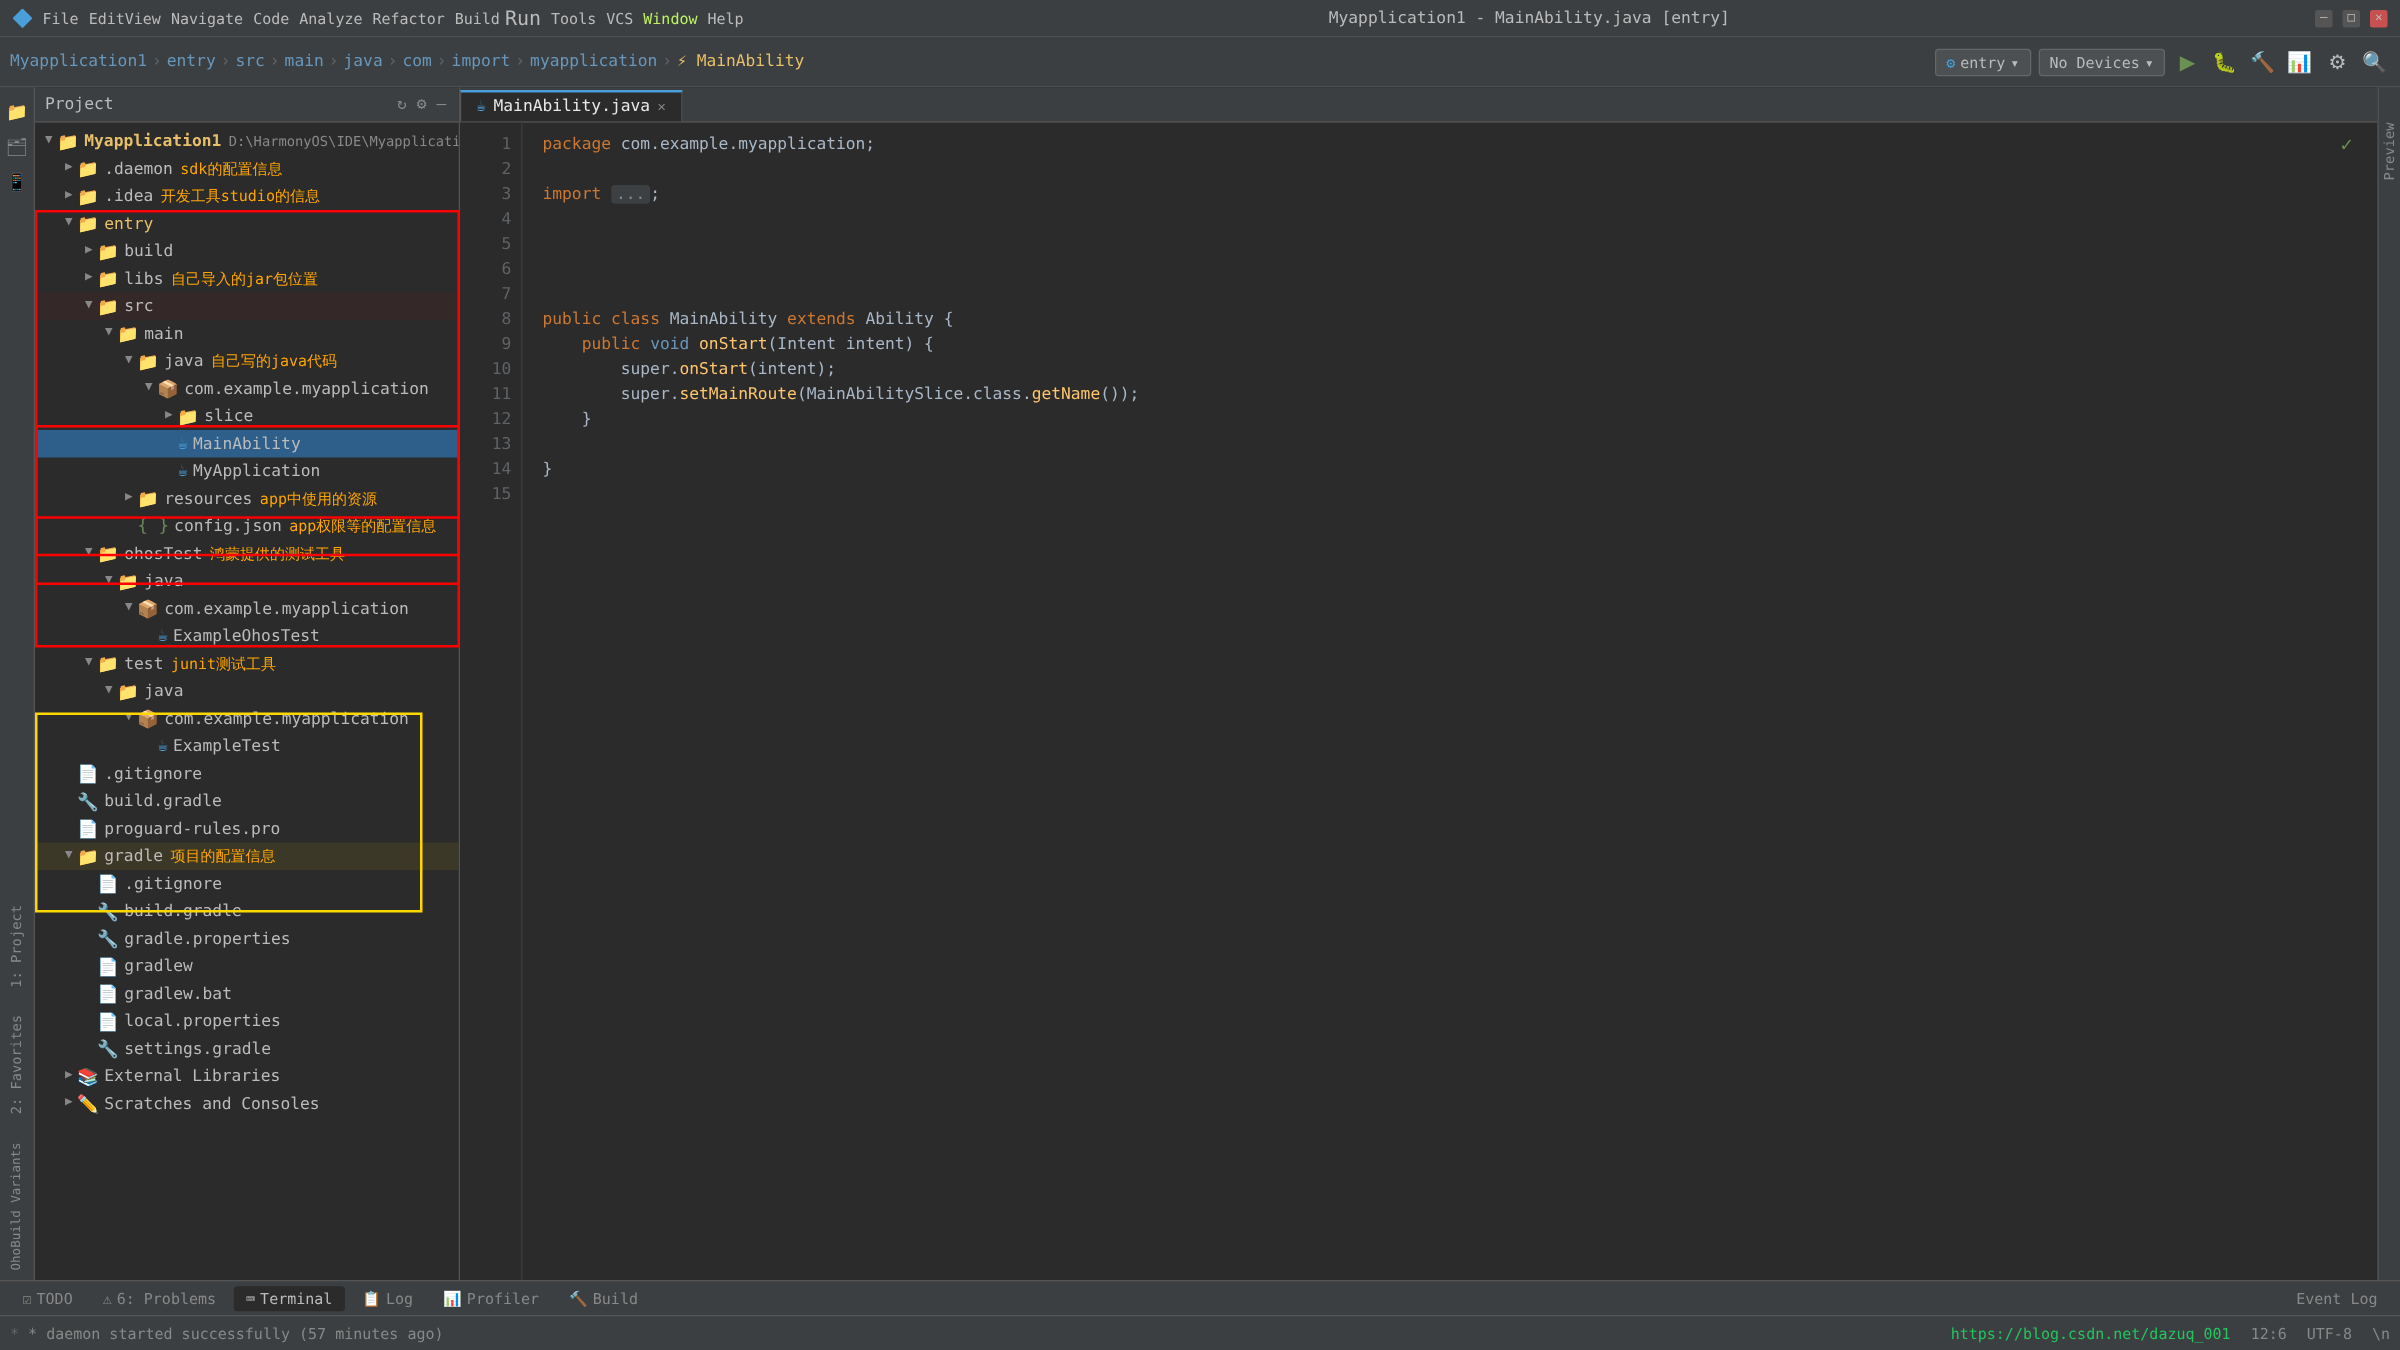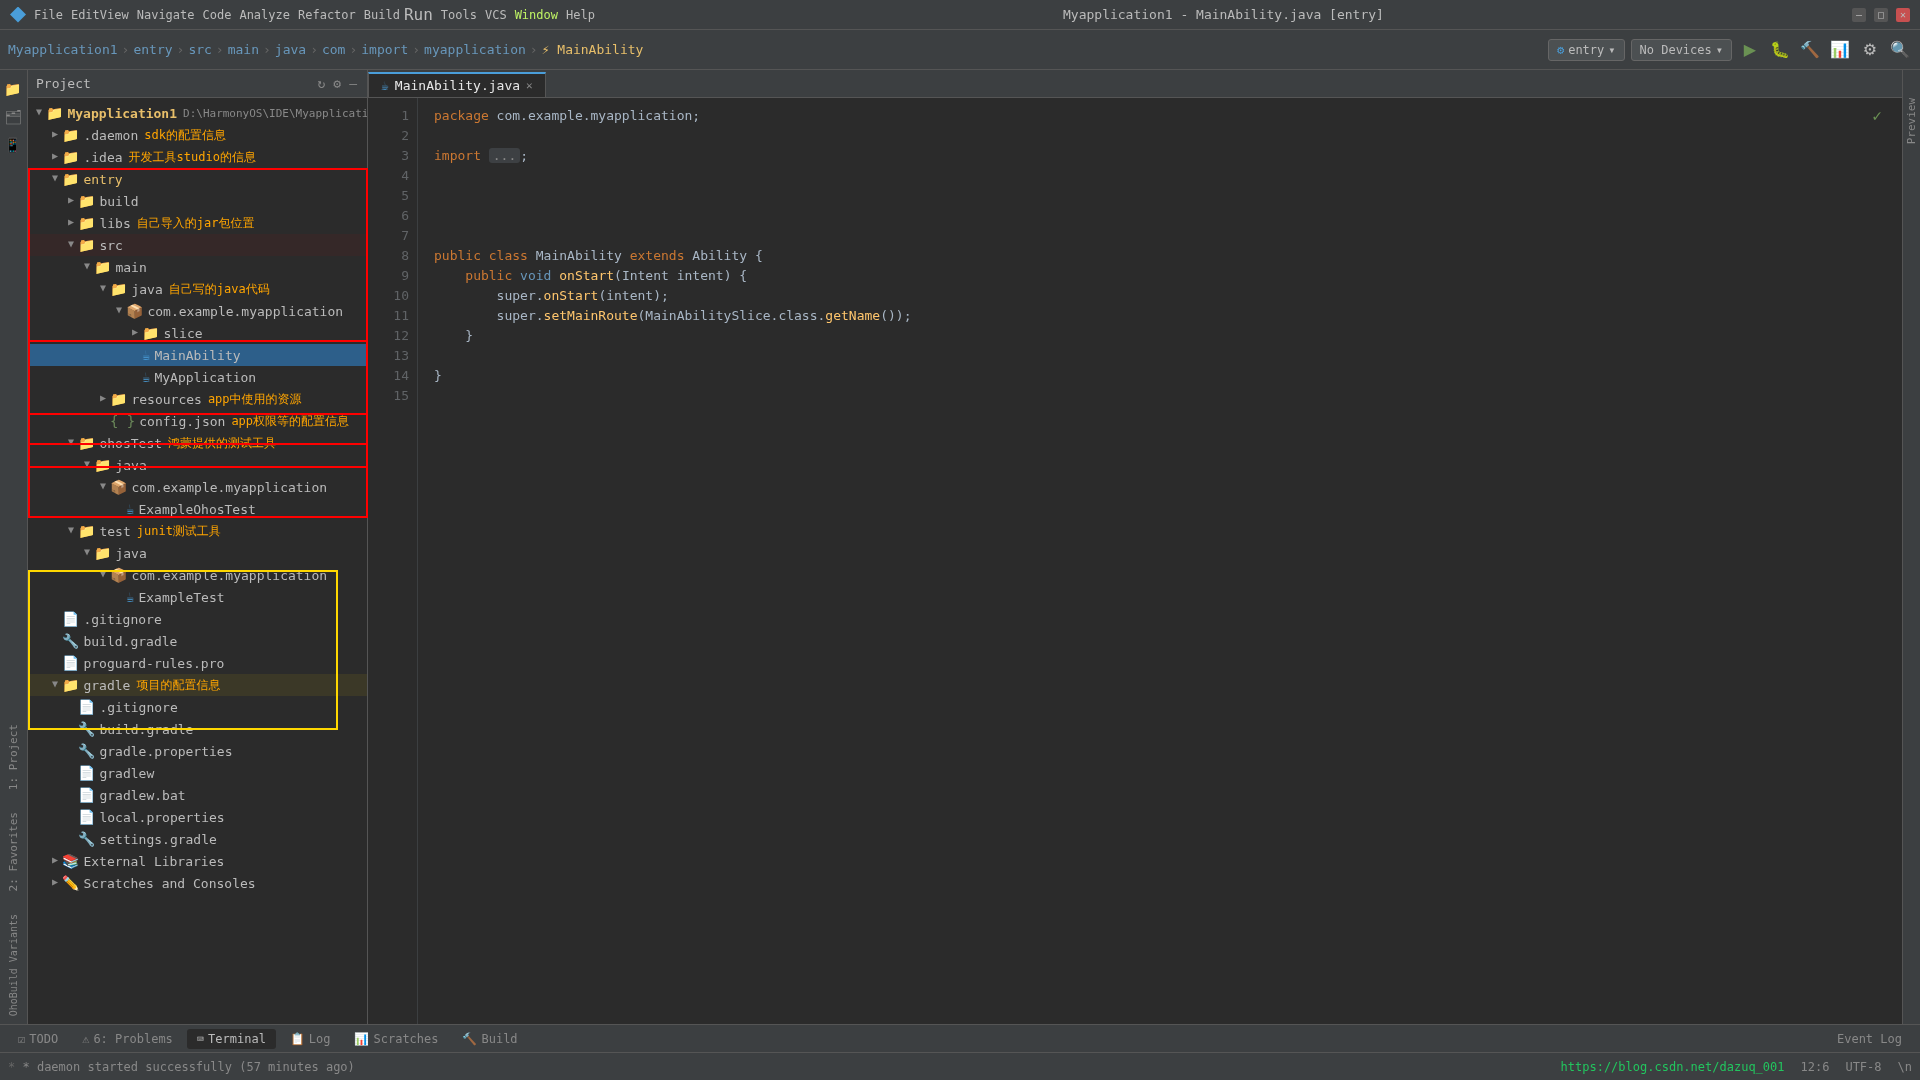--- a/index.html
+++ b/index.html
@@ -762,21 +762,21 @@
     <div class="bottom-tab active">
       <span>⌨</span>
       <span>Terminal</span>
     </div>
     <div class="bottom-tab">
       <span>📋</span>
       <span>Log</span>
     </div>
     <div class="bottom-tab">
       <span>📊</span>
-      <span>Scratches</span>
+      <span>Profiler</span>
     </div>
     <div class="bottom-tab">
       <span>🔨</span>
       <span>Build</span>
     </div>
     <div style="flex:1;"></div>
     <div class="bottom-tab">
       <span>Event Log</span>
     </div>
   </div>

